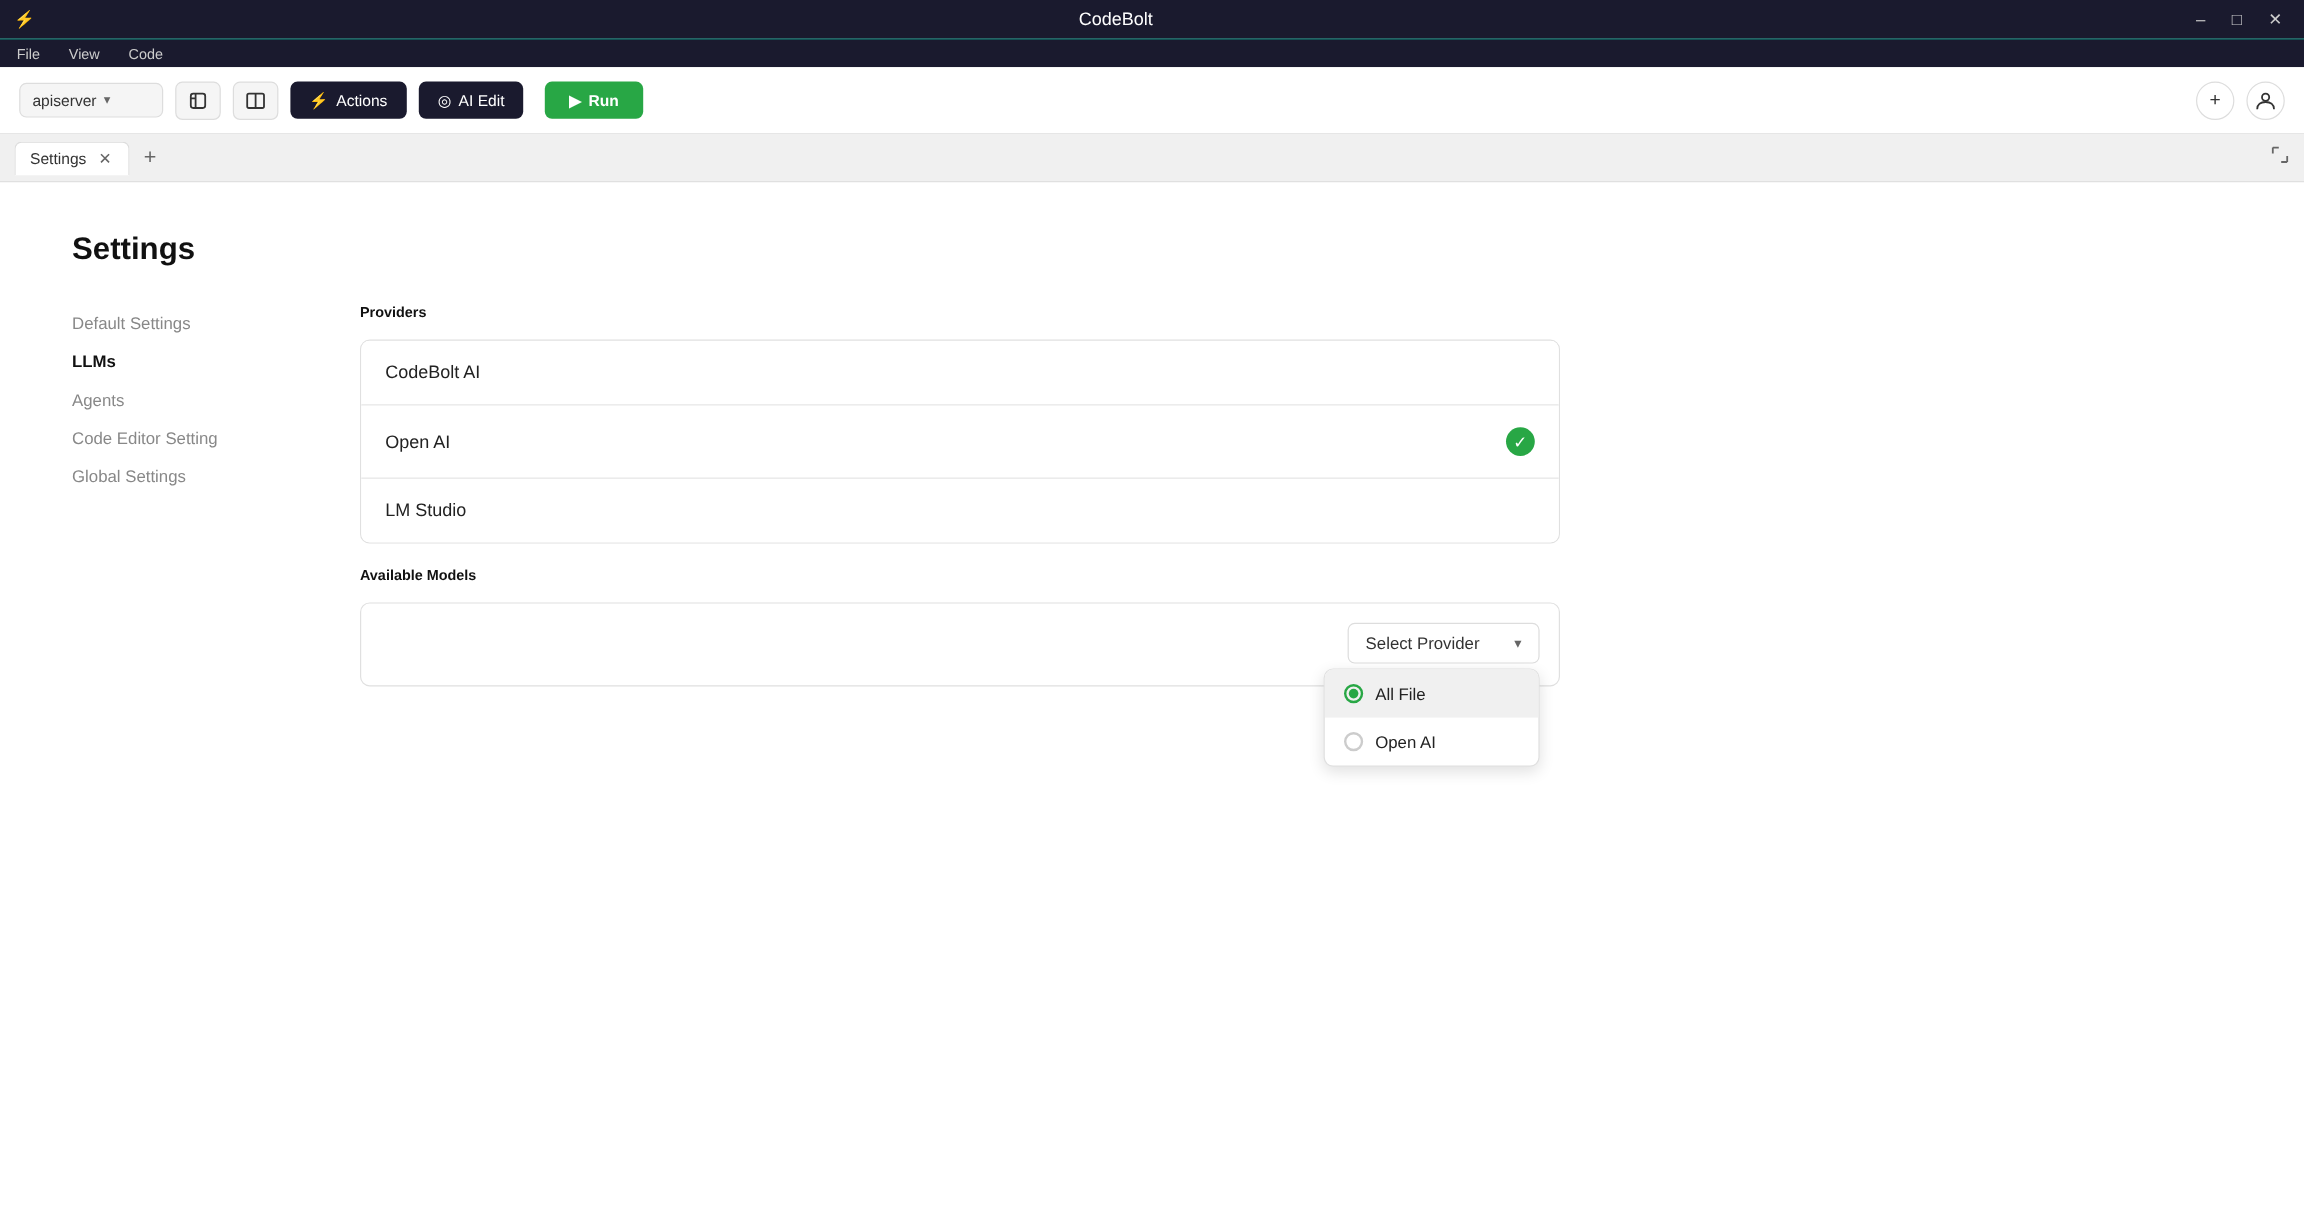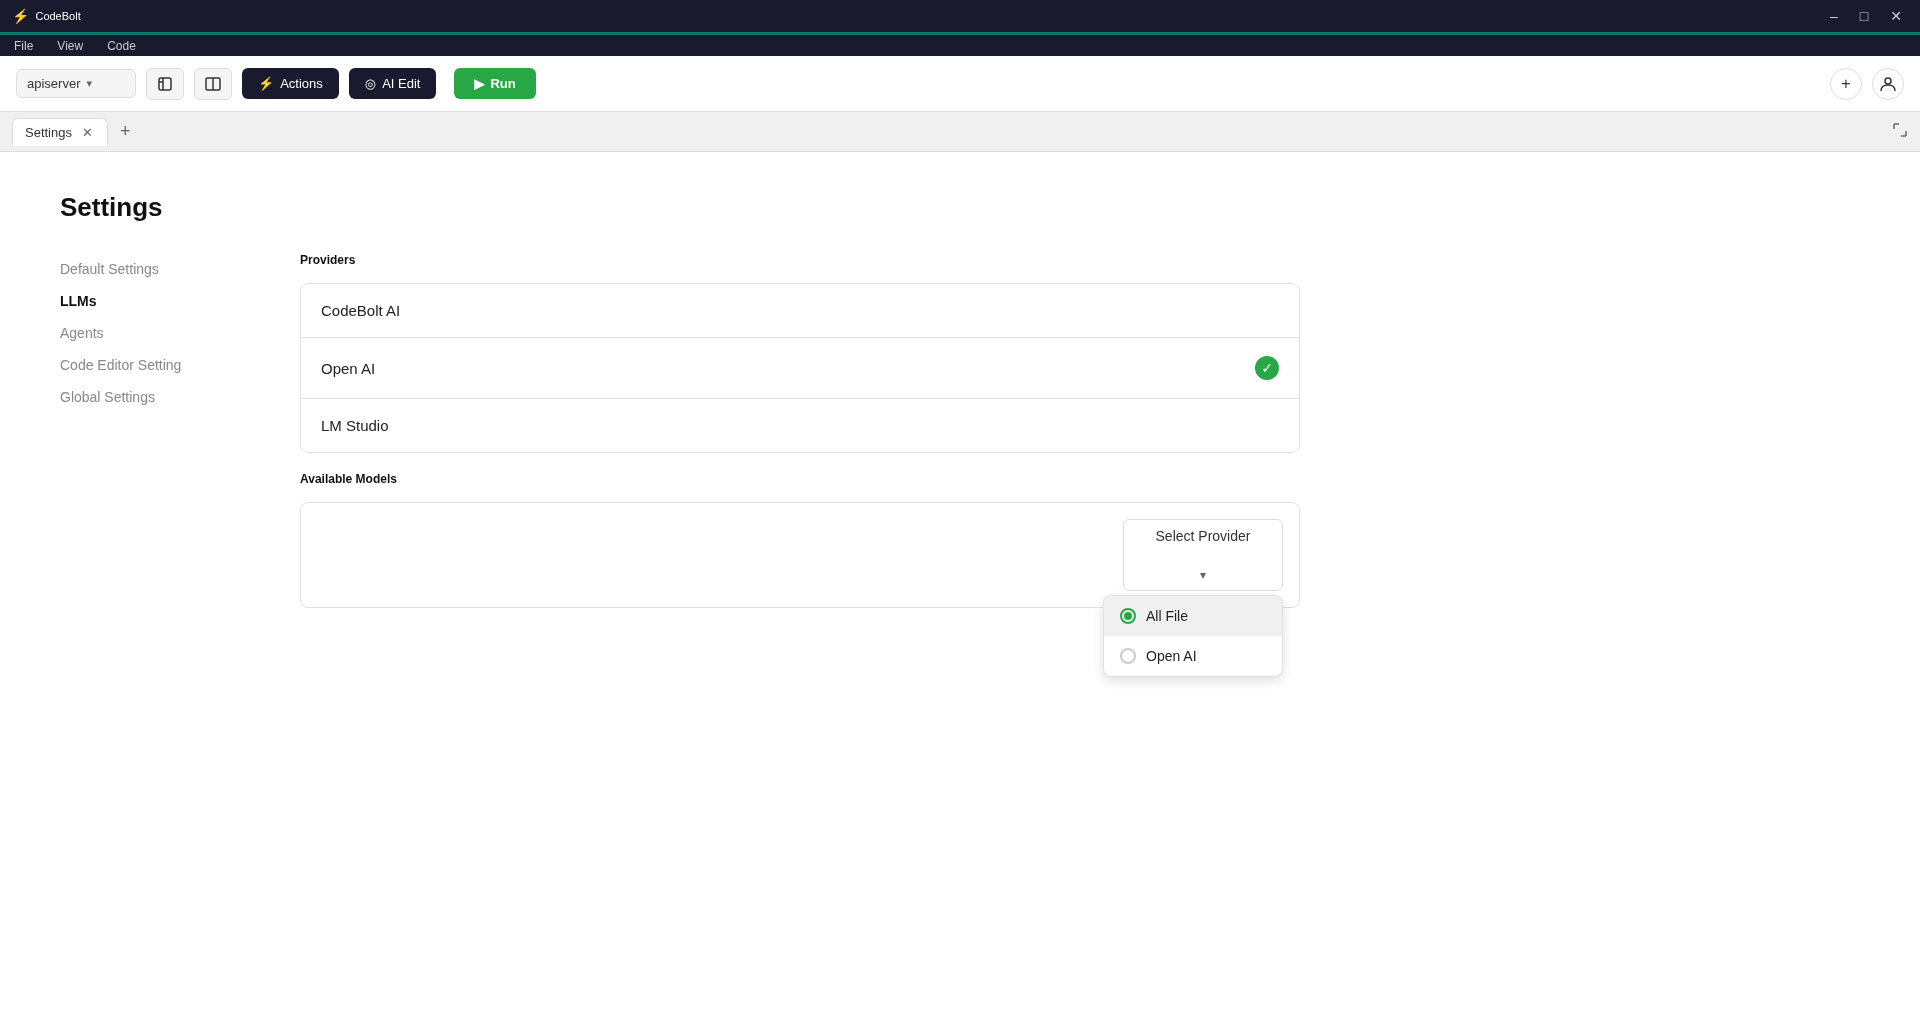--- a/index.html
+++ b/index.html
@@ -23,21 +23,22 @@
       font-size: 13px;
       user-select: none;
     }
     .titlebar-icon {
       color: #f0c040;
       margin-right: 6px;
       font-size: 14px;
     }
     .titlebar-title {
       flex: 1;
-      font-size: 11px;
+      font-size: 15px;
+      text-align: center;
     }
     .titlebar-controls {
       display: flex;
       gap: 10px;
     }
     .titlebar-btn {
       background: none;
       border: none;
       color: #ccc;
       cursor: pointer;
@@ -46,21 +47,21 @@
     }
 
     
     .menubar {
       background: #1a1a2e;
       height: 24px;
       display: flex;
       align-items: center;
       padding: 0 10px;
       gap: 16px;
-      border-top: 3px solid #0f766e;
+      border-top: 1px solid #0f766e;
     }
     .menubar-item {
       color: #ccc;
       font-size: 12px;
       cursor: pointer;
       padding: 2px 4px;
     }
 
     
     .toolbar {
@@ -317,21 +318,20 @@
       gap: 24px;
       background: #fff;
       border: 1px solid #ddd;
       border-radius: 6px;
       padding: 8px 14px;
       font-size: 14px;
       color: #333;
       cursor: pointer;
       min-width: 160px;
       justify-content: space-between;
-      flex-direction: column;
     }
     .select-provider-btn .chevron { color: #666; font-size: 12px; }
 
     .dropdown-menu {
       position: absolute;
       top: calc(100% + 4px);
       right: 0;
       background: #fff;
       border: 1px solid #e0e0e0;
       border-radius: 8px;

